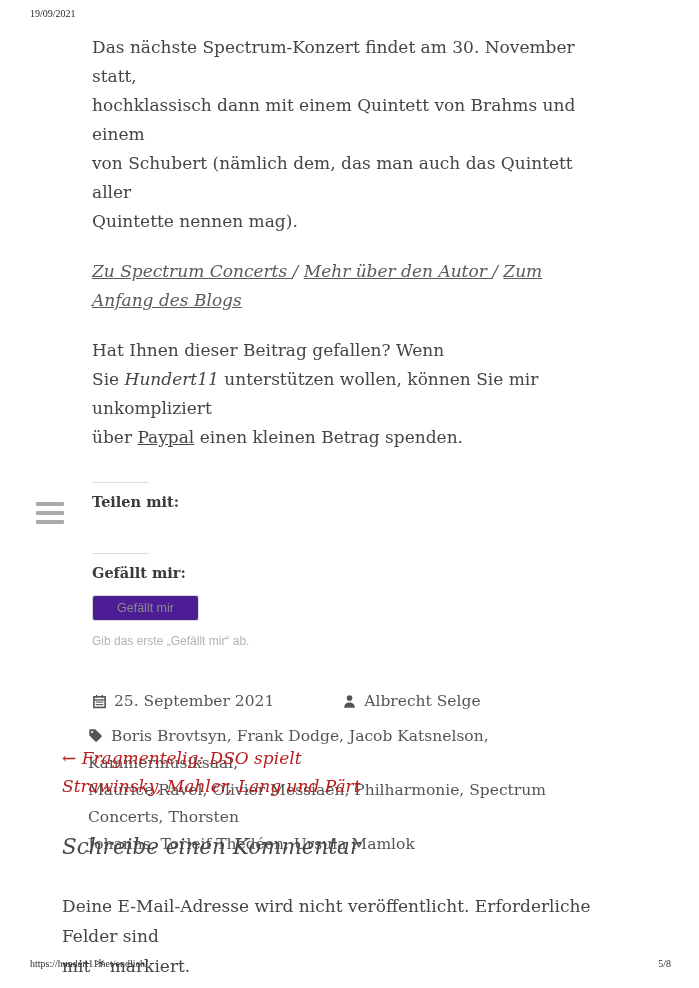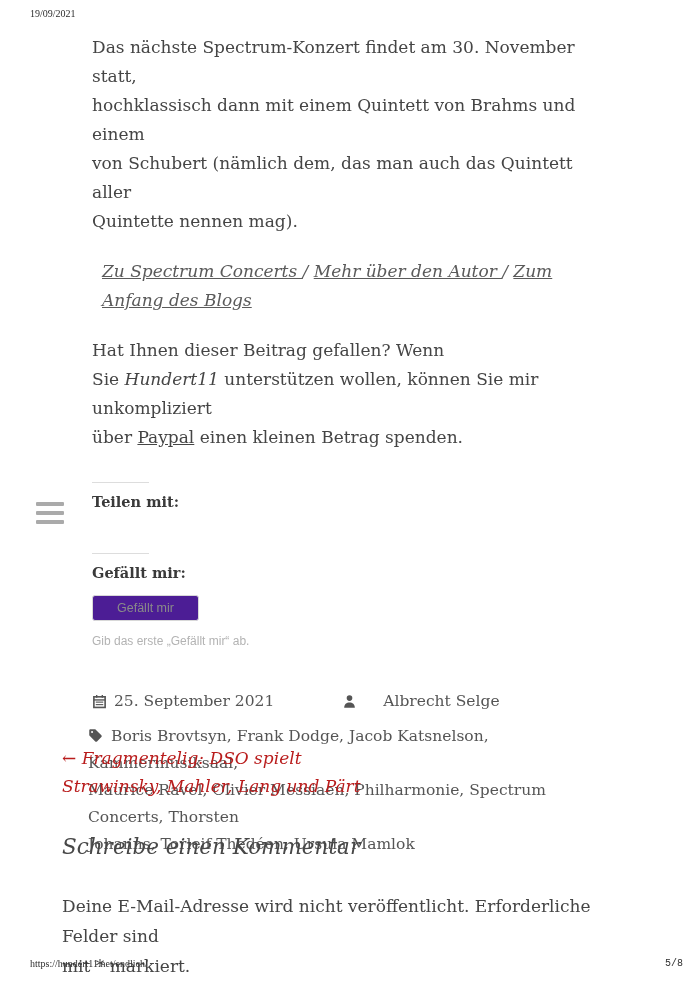--- a/index.html
+++ b/index.html
@@ -20,37 +20,37 @@
     font-size: 10px; color: #2e2e2e;
   }
   .print-header .ph-date { position: absolute; left: 30px; }
   .print-header .ph-title { margin: 0 auto; max-width: 560px; text-align: center; }
   .print-footer {
     position: absolute; top: 958px; left: 0; right: 0;
     font-family: "Liberation Serif", serif;
     font-size: 10px; color: #2e2e2e;
   }
   .print-footer .pf-url { position: absolute; left: 30px; }
-  .print-footer .pf-page { position: absolute; right: 16px; font-family: Liberation Mono, monospace; }
+  .print-footer .pf-page { position: absolute; right: 28px; }
 
   
   .hamburger {
     position: absolute; left: 36px; top: 502px;
     width: 28px; cursor: pointer;
   }
   .hamburger .bar { height: 4px; background: #aaaaaa; margin-bottom: 5px; border-radius: 1px; }
   .hamburger .bar:last-child { margin-bottom: 0; }
 
   
   .article {
     position: absolute; top: 33px; left: 92px; width: 508px;
     font-size: 17px; line-height: 29px;
   }
   .article p.body-p { white-space: pre-line; margin: 0 0 21px 0; }
-  .links-row { margin: 0 0 21px 10px; font-style: italic; }
+  .links-row { margin: 0 0 21px 0; font-style: italic; }
   .links-row a { color: #5a5a5a; text-decoration: underline; cursor: pointer; }
   .links-row .sep { color: #5a5a5a; }
   .donation { white-space: pre-line; margin: 0 0 30px 0; }
   .donation em { font-style: italic; }
   .donation a { color: #454545; text-decoration: underline; cursor: pointer; }
 
   
   .widget-rule { width: 57px; height: 1px; background: #dddddd; border: none; margin: 0 0 9px 0; }
   .widget-heading {
     font-size: 14.5px; font-weight: bold; color: #3a3a3a;
@@ -74,21 +74,21 @@
   }
   .like-caption {
     font-family: "Liberation Sans", sans-serif;
     font-size: 12px; color: #b3b3b3;
   }
 
   
   .meta { font-size: 15.5px; color: #555555; }
   .meta-row { display: flex; align-items: center; margin-bottom: 7px; }
   .meta-row .meta-item { display: flex; align-items: center; }
-  .meta-row .meta-item + .meta-item { margin-left: 68px; gap: 19px; }
+  .meta-row .meta-item + .meta-item { margin-left: 68px; }
   .meta-icon { width: 15px; height: 15px; margin-right: 7px; flex: 0 0 auto; }
   .tags { white-space: pre-line; line-height: 27px; margin-left: -4px; }
   .tags .meta-icon { vertical-align: -2px; margin-right: 8px; }
 
   
   .below {
     position: absolute; top: 744px; left: 62px; width: 580px;
   }
   .post-nav { font-style: italic; font-size: 17px; line-height: 28px; color: #4c4c4c; }
   .post-nav a { color: #b91c1c; text-decoration: none; cursor: pointer; }

